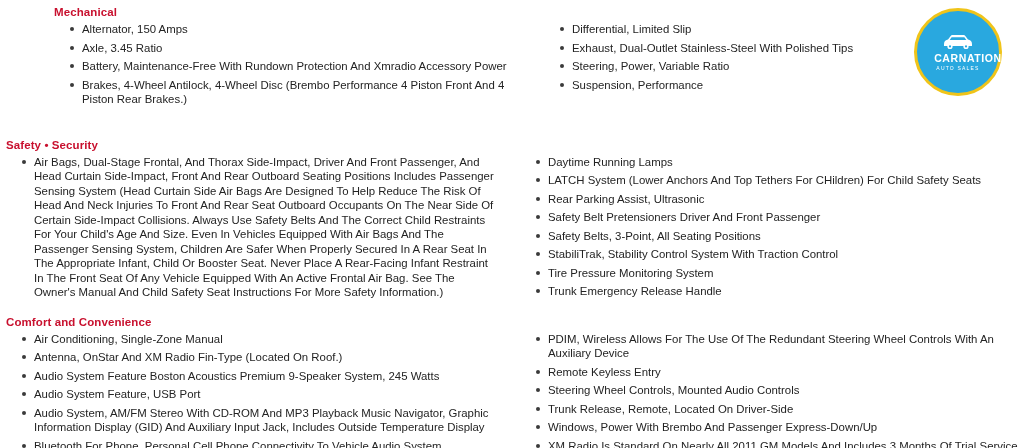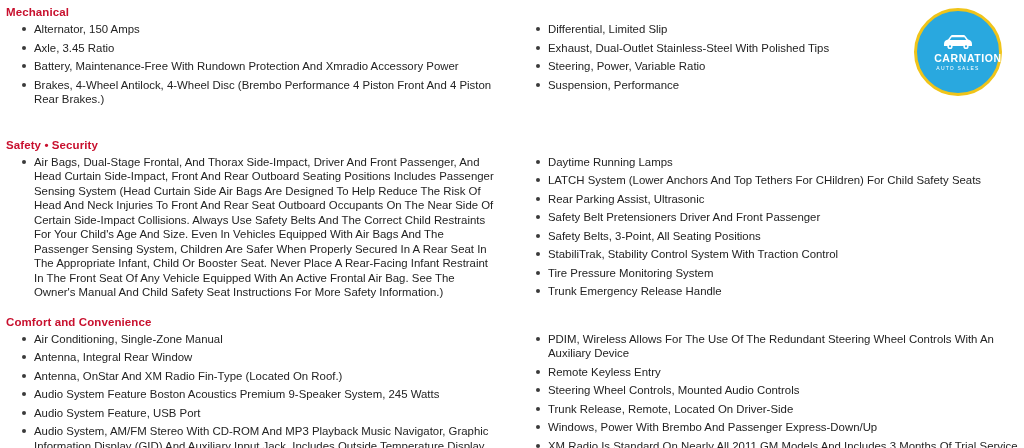--- a/index.html
+++ b/index.html
@@ -99,21 +99,21 @@
     letter-spacing: 0.6px;
     line-height: 11px;
     margin-left: 20px;
   }
   .logo .sub {
     font-size: 5px;
     letter-spacing: 1.2px;
     line-height: 7px;
     margin-top: 1px;
   }
-  .mech-wrap { margin-top: 0; }
+  .mech-wrap { margin-top: 0; margin-left: 48px; }
   .safety-wrap { margin-top: 22px; }
   .comfort-wrap { margin-top: 6px; }
   .safety-left { padding-right: 14px; }
 </style>
 </head>
 <body>
 
 <div class="page">
 
   <div class="logo">
@@ -175,21 +175,20 @@
       </div>
     </div>
   </div>
 
   <div class="section comfort-wrap">
     <div class="section-title">Comfort and Convenience</div>
     <div class="cols">
       <div class="col col-left">
         <ul class="feature-list">
           <li>Air Conditioning, Single-Zone Manual</li>
-          <li>Antenna, Integral Rear Window</li>
           <li>Antenna, OnStar And XM Radio Fin-Type (Located On Roof.)</li>
           <li>Audio System Feature Boston Acoustics Premium 9-Speaker System, 245 Watts</li>
           <li>Audio System Feature, USB Port</li>
           <li>Audio System, AM/FM Stereo With CD-ROM And MP3 Playback Music Navigator, Graphic Information Display (GID) And Auxiliary Input Jack, Includes Outside Temperature Display</li>
           <li>Bluetooth For Phone, Personal Cell Phone Connectivity To Vehicle Audio System</li>
 
         </ul>
       </div>
       <div class="col col-right">
         <ul class="feature-list">

